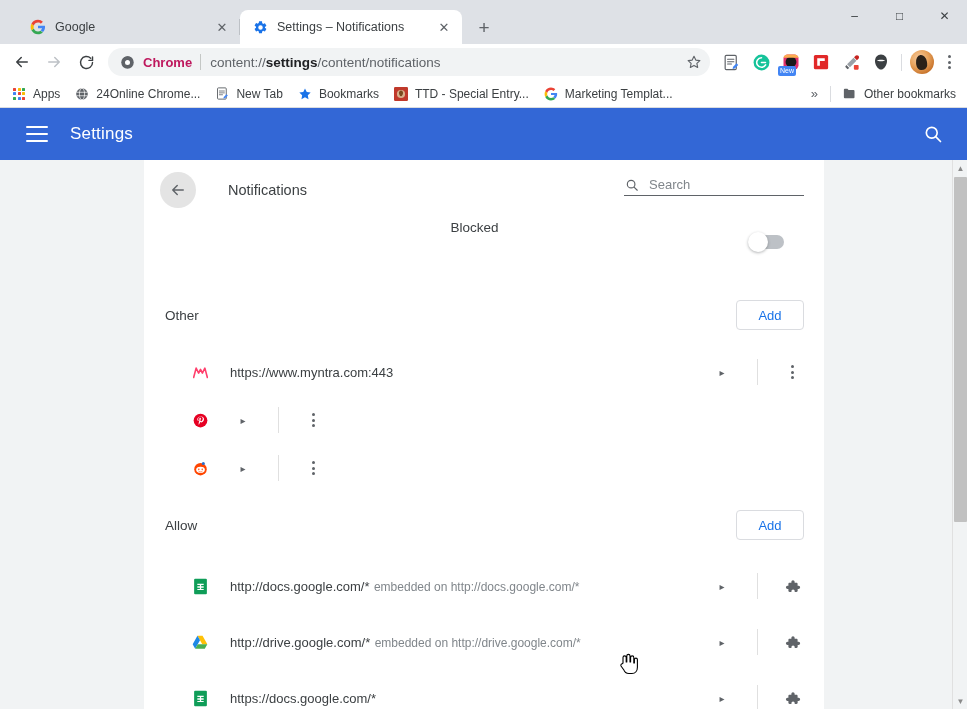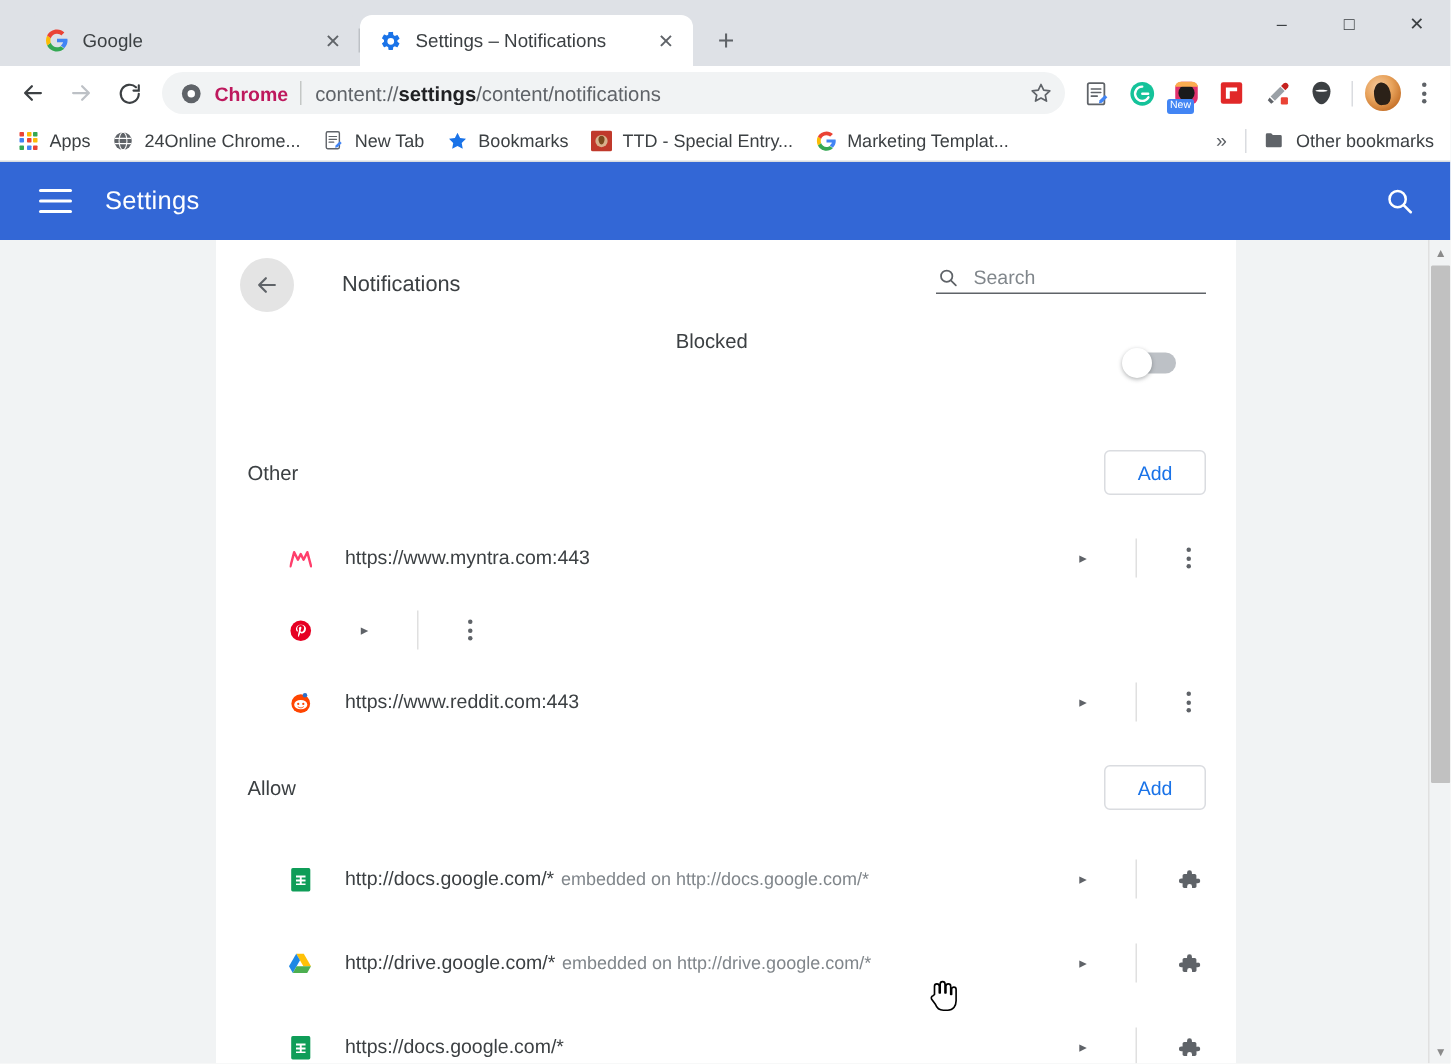--- a/index.html
+++ b/index.html
@@ -697,23 +697,20 @@
           <span class="site-fav">
             <svg width="15" height="15" viewBox="0 0 24 24">
                 <circle cx="12" cy="13" r="10" fill="#ff4500"></circle>
                 <circle cx="16.5" cy="4" r="2.4" fill="#2a6ec9"></circle>
                 <ellipse cx="12" cy="14" rx="7" ry="5" fill="#fff"></ellipse>
                 <circle cx="9.3" cy="13.3" r="1.2" fill="#ff4500"></circle>
                 <circle cx="14.7" cy="13.3" r="1.2" fill="#ff4500"></circle>
                 <path d="M9.2 16.4c.8.7 1.8 1 2.8 1s2-.3 2.8-1" stroke="#ff4500" stroke-width="1" fill="none" stroke-linecap="round"></path>
               </svg>
           </span>
-          <span class="site-texts">
-            <span class="site-url">https://www.reddit.com:443</span>
-          </span>
           <span class="row-chevron">▸</span>
           <span class="row-div"></span>
           <span class="row-menu">
               <i></i>
               <i></i>
               <i></i>
             </span>
         </div>
 
         <div class="section-head">

